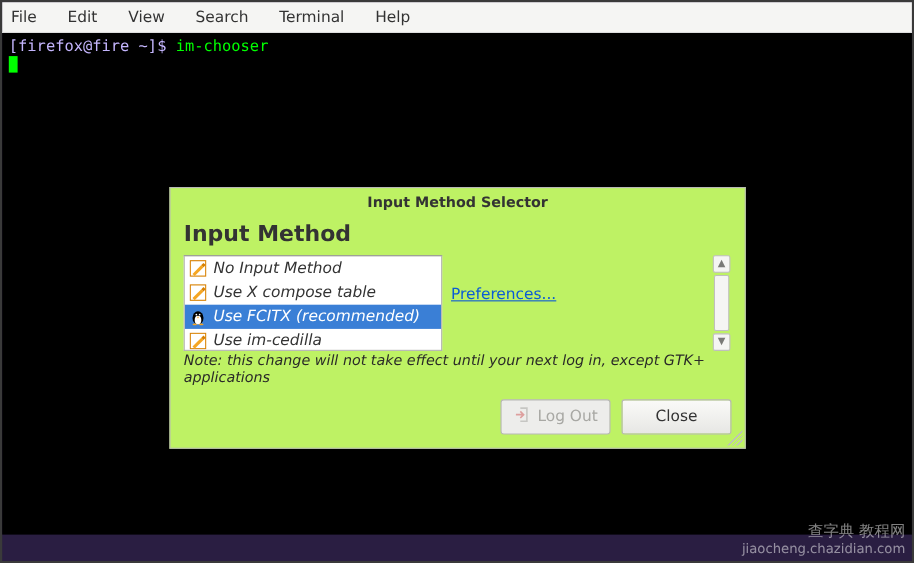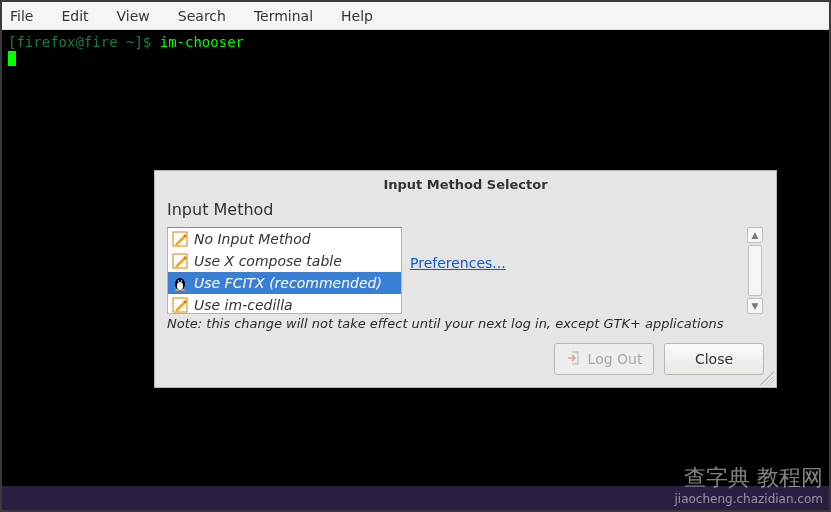--- a/index.html
+++ b/index.html
@@ -55,52 +55,52 @@
     }
     .menubar span { cursor: pointer; }
 
     .terminal-body {
       background: #000;
       height: calc(100% - 52px);
       padding: 4px 6px;
       font-family: "DejaVu Sans Mono", monospace;
       font-size: 14px;
     }
-    .prompt { color: #15803d; }
+    .prompt { color: #c4b5fd; }
     .command { color: #00ff00; }
     .cursor {
       display: inline-block;
       width: 8px;
       height: 15px;
       background: #00ff00;
       vertical-align: bottom;
     }
 
     
     .dialog {
       position: absolute;
       top: 170px;
       left: 154px;
-      width: 623px;
-      background: #e5e5e5;
+      width: 524px;
+      background: #bef264;
       border: 1px solid #b8b8b5;
       box-shadow: 0 2px 6px rgba(0,0,0,0.3);
       font-size: 13px;
       color: #333;
     }
     .dialog-title {
       text-align: center;
       padding: 6px 0;
       font-weight: bold;
       font-size: 13px;
     }
     .dialog-section-title {
       padding: 2px 12px 8px 12px;
-      font-weight: normal;
-      font-size: 16px;
+      font-weight: bold;
+      font-size: 20px;
     }
 
     .list-area {
       margin: 0 12px;
       display: flex;
       align-items: center;
       gap: 8px;
     }
     .list-box {
       flex: 0 0 auto;
@@ -223,21 +223,21 @@
 
     .watermark {
       position: absolute;
       right: 8px;
       bottom: 6px;
       color: rgba(255,255,255,0.5);
       font-size: 12px;
       text-align: right;
       line-height: 1.2;
     }
-    .watermark .cn { font-size: 22px; }
+    .watermark .cn { font-size: 14px; }
   </style>
 </head>
 <body>
 
 <div class="terminal-window">
 
 
   <div class="menubar">
     <span>File</span>
     <span>Edit</span>

